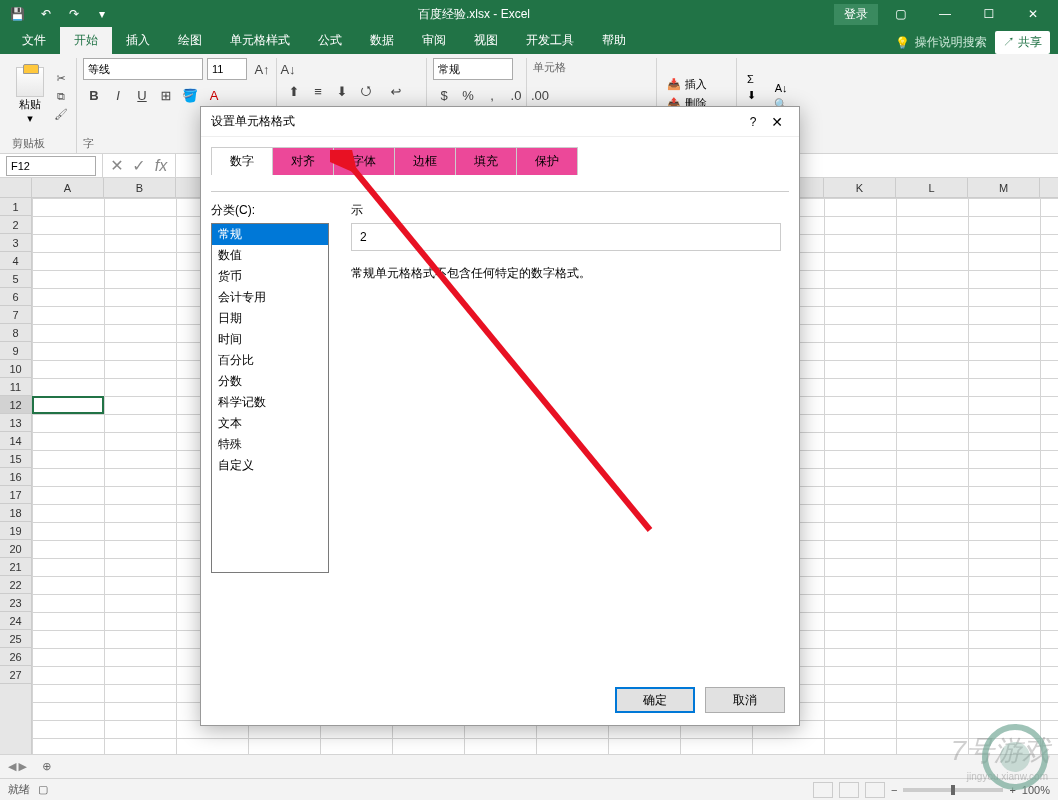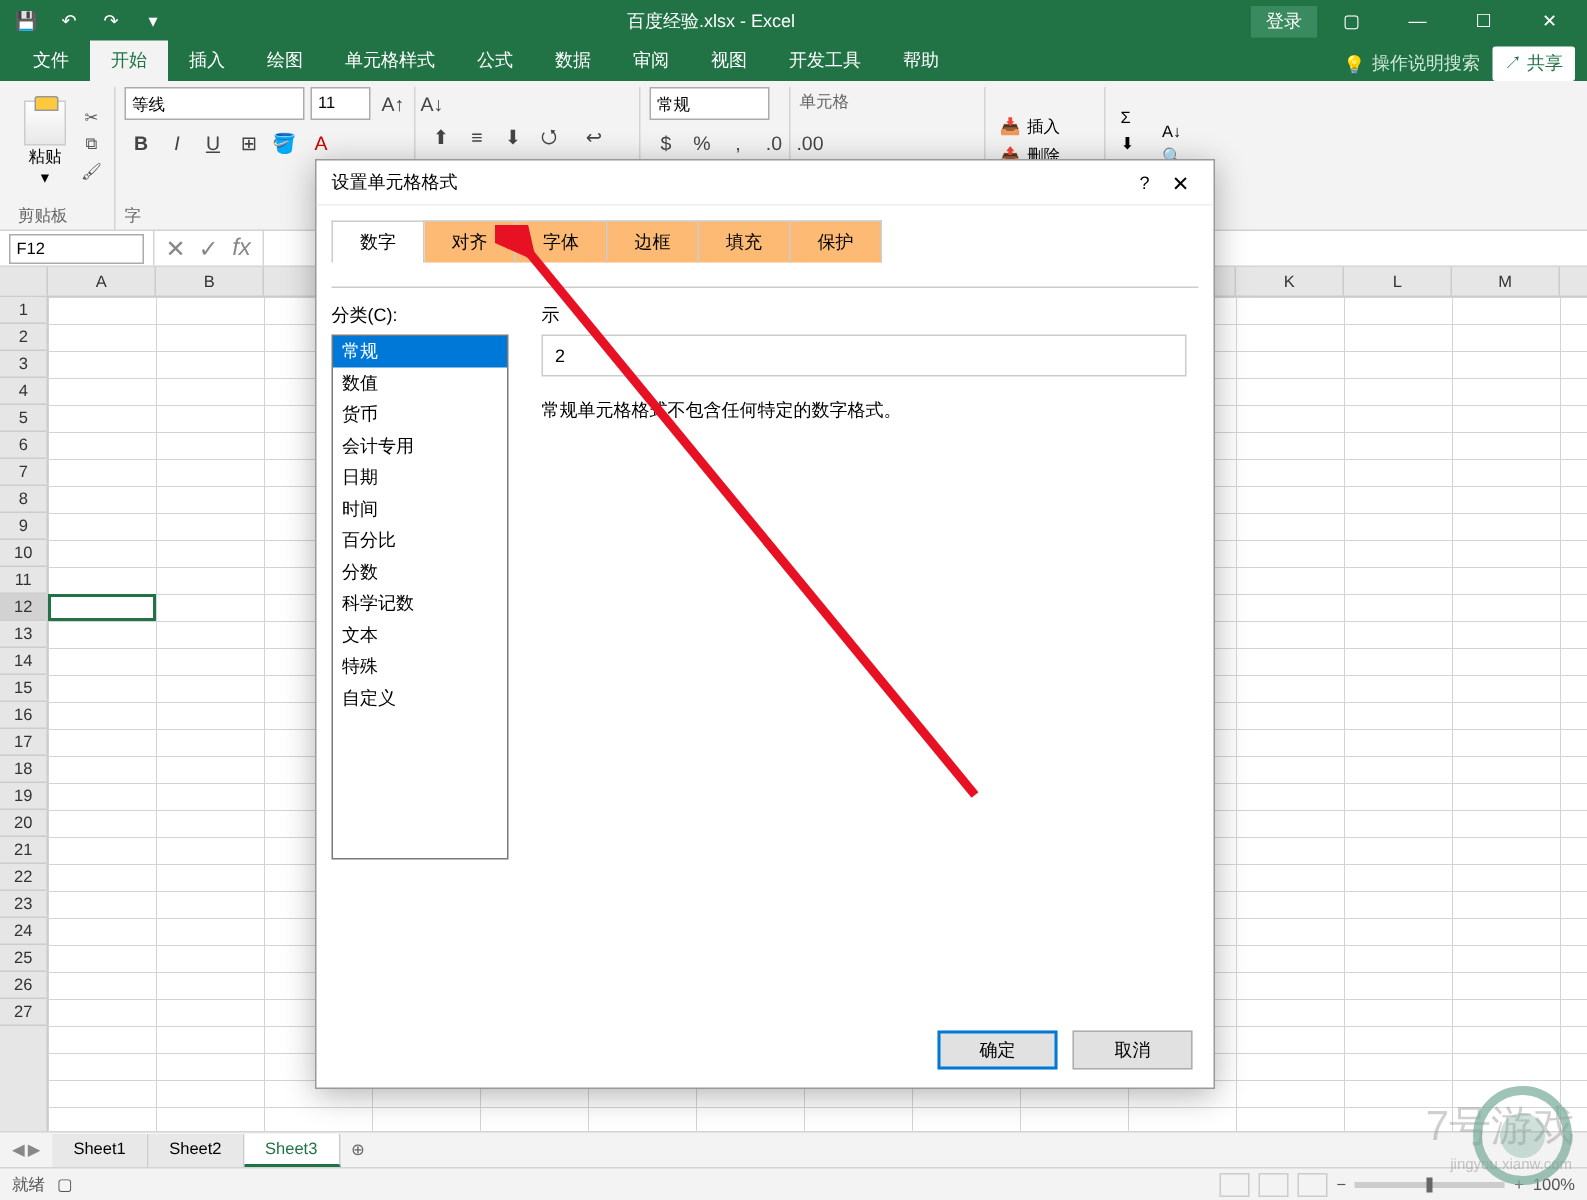--- a/index.html
+++ b/index.html
@@ -75,46 +75,46 @@
 .sheet-add { width:24px; text-align:center; cursor:pointer; color:#666; }
 
 
 .status-bar { position:absolute; bottom:0; left:0; right:0; height:22px; background:#f3f3f3; border-top:1px solid #d4d4d4; display:flex; align-items:center; font-size:11px; padding:0 8px; color:#555; }
 .status-right { margin-left:auto; display:flex; align-items:center; gap:6px; }
 .view-btn { width:20px; height:16px; border:1px solid #ccc; cursor:pointer; }
 .zoom-slider { width:100px; height:4px; background:#ccc; position:relative; }
 .zoom-thumb { position:absolute; left:48px; top:-3px; width:4px; height:10px; background:#666; }
 
 
-.dialog { position:absolute; left:210px; top:106px; width:600px; height:620px; background:#fff; border:1px solid #999; box-shadow:0 4px 20px rgba(0,0,0,0.3); font-size:12px; }
+.dialog { position:absolute; left:200px; top:106px; width:600px; height:620px; background:#fff; border:1px solid #999; box-shadow:0 4px 20px rgba(0,0,0,0.3); font-size:12px; }
 .dlg-title { height:30px; display:flex; align-items:center; padding:0 10px; border-bottom:1px solid #eee; }
 .dlg-title-text { flex:1; }
 .dlg-help { width:24px; text-align:center; cursor:pointer; }
 .dlg-close { width:24px; text-align:center; cursor:pointer; font-size:14px; }
 .dlg-tabs { display:flex; padding:10px 10px 0; }
-.dlg-tab { padding:5px 18px; border:1px solid #ccc; border-bottom:none; background:#fdba74; cursor:pointer; margin-right:-1px; }
+.dlg-tab { padding:5px 18px; border:1px solid #ccc; border-bottom:none; background:#ec4899; cursor:pointer; margin-right:-1px; }
 .dlg-tab.active { background:#fff; position:relative; z-index:1; }
 .dlg-body { border-top:1px solid #ccc; margin:16px 10px; height:510px; padding:10px 0; position:relative; }
 .cat-label { font-size:12px; margin-bottom:4px; }
 .cat-list { width:118px; height:350px; border:1px solid #7a7a7a; overflow:auto; background:#fff; }
 .cat-item { padding:2px 6px; cursor:pointer; font-size:12px; }
 .cat-item.sel { background:#0078d7; color:#fff; }
 .sample-box { position:absolute; left:140px; top:10px; right:0; }
 .sample-label { font-size:12px; }
 .sample-val { border:1px solid #ccc; padding:6px 8px; margin-top:4px; width:430px; }
 .desc { margin-top:14px; font-size:12px; }
 .dlg-btns { position:absolute; bottom:12px; right:14px; display:flex; gap:10px; }
 .dlg-btn { width:80px; height:26px; border:1px solid #adadad; background:#e1e1e1; cursor:pointer; font-size:12px; }
 .dlg-btn.primary { border:2px solid #0078d7; }
 
 
 .arrow-svg { position:absolute; left:330px; top:150px; pointer-events:none; }
 
 
-.wm { position:absolute; right:8px; bottom:30px; font-size:28px; color:rgba(120,120,120,0.35); pointer-events:none; }
+.wm { position:absolute; right:8px; bottom:30px; font-size:28px; color:rgba(120,120,120,0.35); font-style:italic; pointer-events:none; }
 .wm2 { position:absolute; right:10px; bottom:18px; font-size:10px; color:rgba(120,120,120,0.4); pointer-events:none; }
 .wm-logo { position:absolute; right:8px; bottom:8px; width:70px; height:70px; pointer-events:none; opacity:0.7; }
 </style>
 </head>
 <body>
 
 <div class="titlebar">
   <div class="qat">
     <div class="qat-btn">💾</div>
     <div class="qat-btn">↶</div>
@@ -332,25 +332,20 @@
       <div class="active-cell"></div>
     </div>
   </div>
 </div>
 
 <div class="sheet-bar">
   <div class="sheet-nav">
     <span>◀</span>
     <span>▶</span>
   </div>
-  <div class="sheet-tabs">
-    <div class="sheet-tab">Sheet1</div>
-    <div class="sheet-tab">Sheet2</div>
-    <div class="sheet-tab active">Sheet3</div>
-  </div>
   <div class="sheet-add">⊕</div>
 </div>
 
 <div class="status-bar">
   <span>就绪</span>
   <span style="margin-left:8px">▢</span>
   <div class="status-right">
     <div class="view-btn"></div>
     <div class="view-btn"></div>
     <div class="view-btn"></div>

